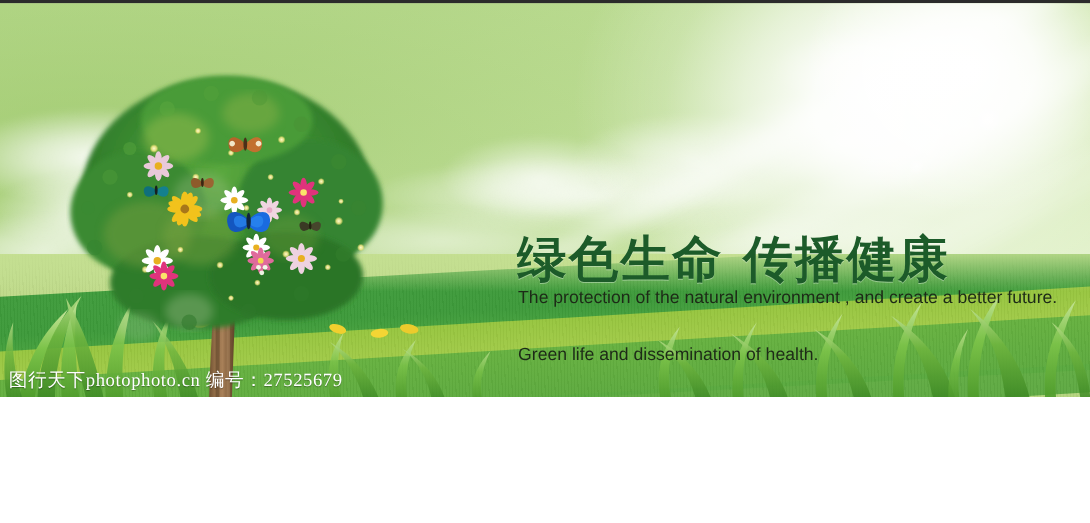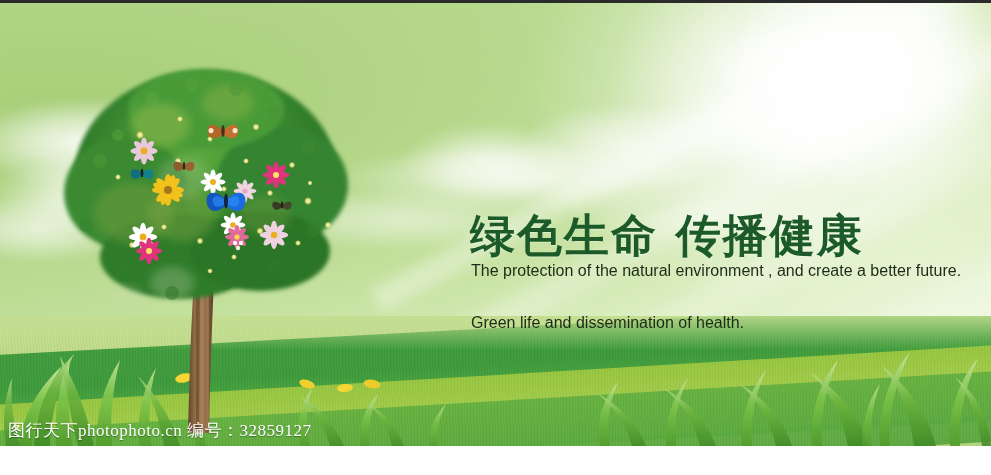--- a/index.html
+++ b/index.html
@@ -3,21 +3,21 @@
 <meta charset="utf-8">
 <style>
   html, body {
     margin: 0;
     padding: 0;
     background: #ffffff;
   }
   #poster {
     position: relative;
     width: 991px;
-    height: 446px;
+    height: 361px;
     overflow: hidden;
     font-family: "Liberation Sans", sans-serif;
     background: #c8e0a0;
     border-top: 3px solid #2b2b2b;
     box-sizing: border-box;
   }
 
   
   .sky {
     position: absolute;
@@ -551,15 +551,15 @@
         <path d="M0,0 C10,-9 18,-6 15,3 C13,10 5,9 0,3 Z" fill="#46462c"></path>
         <ellipse rx="1.8" ry="6" fill="#22220f"></ellipse>
       </g>
     </g>
   </svg>
 
   <div class="headline">绿色生命 传播健康</div>
   <div class="sub sub1">The protection of the natural environment , and create a better future.</div>
   <div class="sub sub2">Green life and dissemination of health.</div>
 
-  <div class="watermark">图行天下photophoto.cn  编号：32859127</div>
+  <div class="watermark">图行天下photophoto.cn  编号：27525679</div>
 
 </div>
 
 </body></html>

